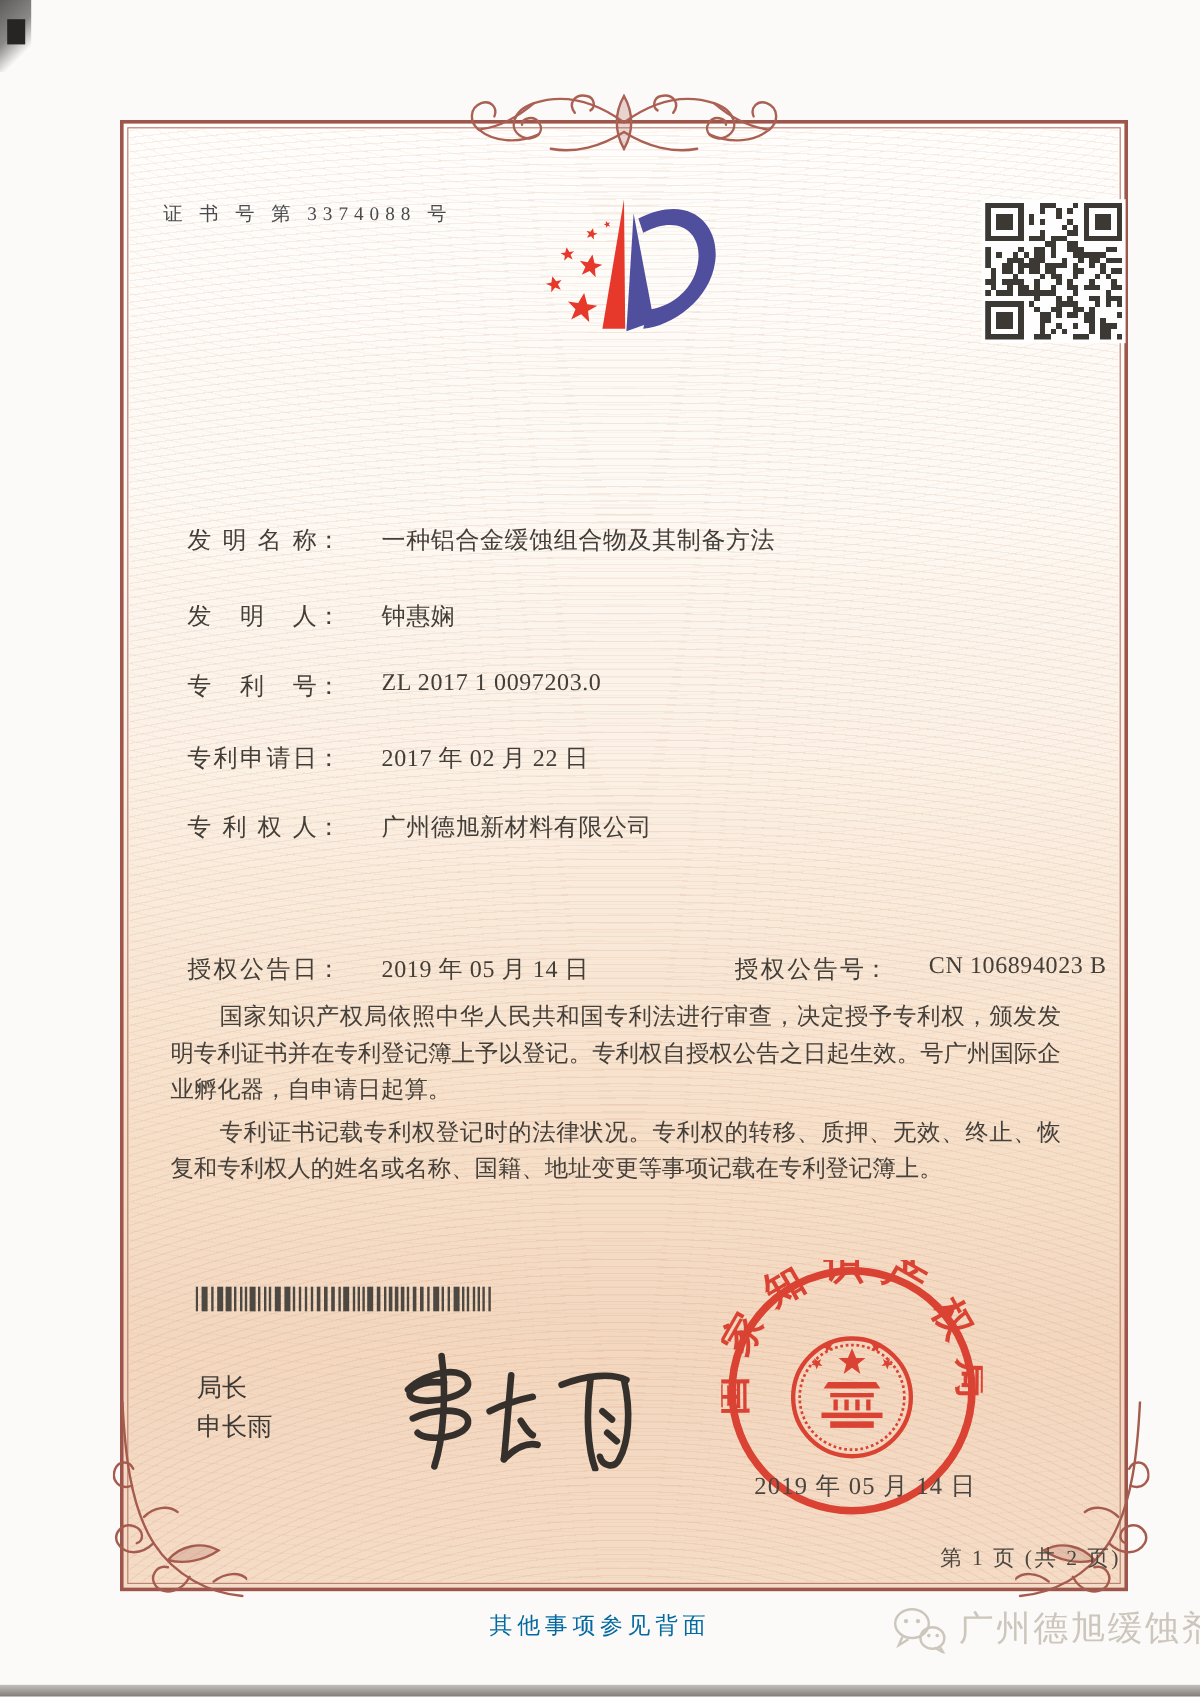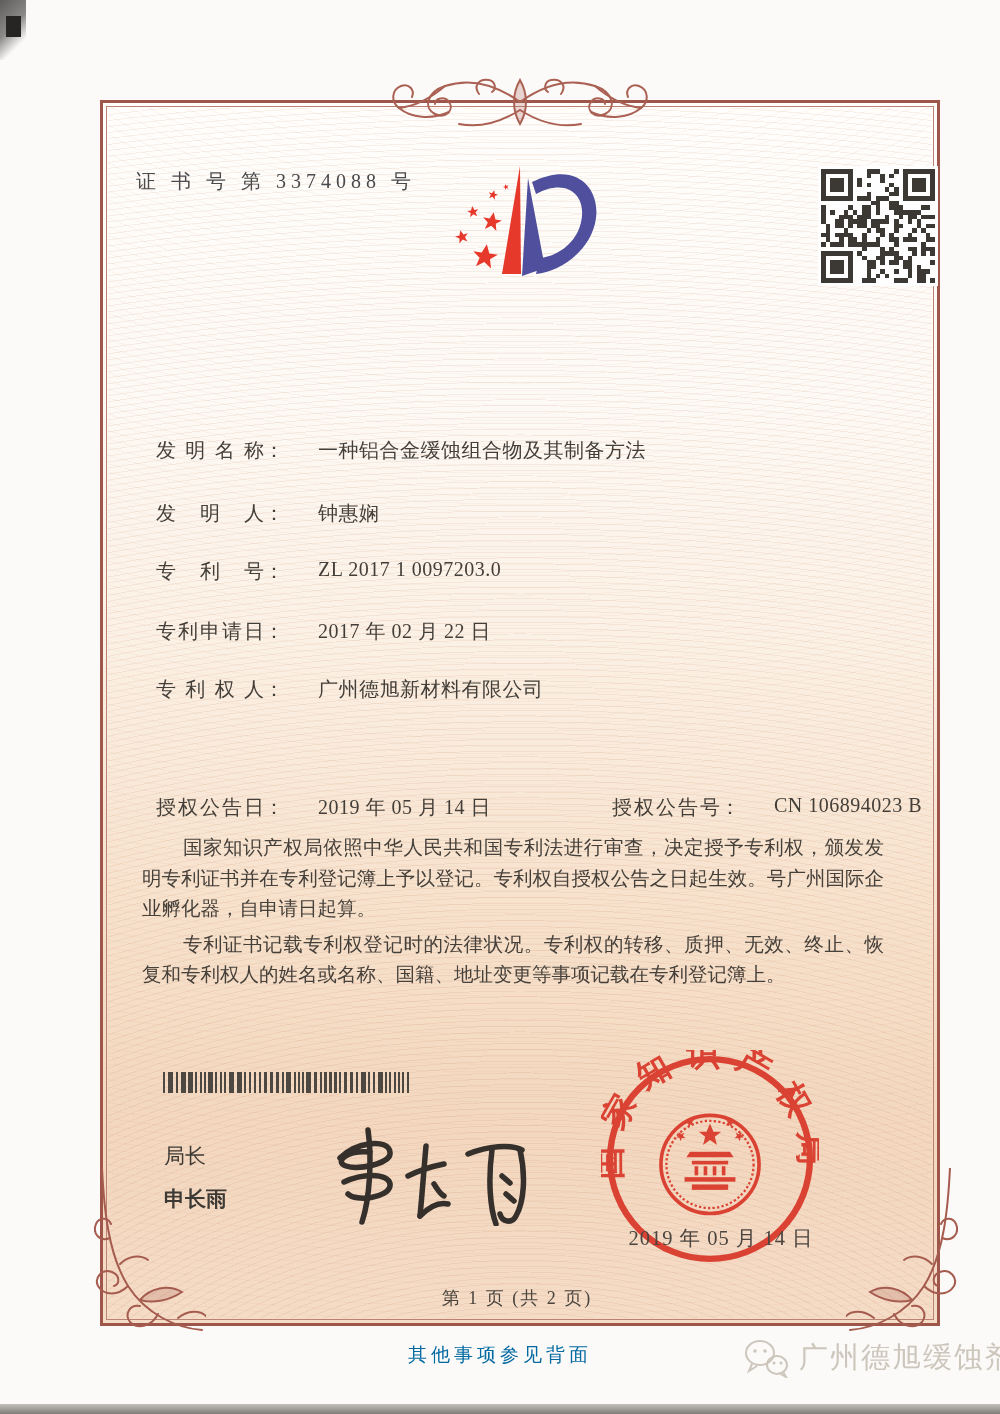--- a/index.html
+++ b/index.html
@@ -10,21 +10,21 @@
   .frame{position:absolute;left:100px;top:100px;width:834px;height:1220px;
          border:3px solid #9e564b;
          background:linear-gradient(180deg,#fffefc 0%,#fdf9f4 25%,#fbf0e4 45%,#f7e2cd 65%,#f3d7bf 84%,#f5dcc7 100%);}
   .frame::after{content:"";position:absolute;inset:3px;border:1px solid #bb8273;pointer-events:none;}
   .waves{position:absolute;inset:5px;
          background:
            repeating-radial-gradient(ellipse 140% 62% at 50% 118%, rgba(186,108,66,.10) 0 1.5px, rgba(186,108,66,0) 1.5px 9px),
            repeating-radial-gradient(ellipse 160% 75% at 50% -28%, rgba(186,108,66,.05) 0 1.5px, rgba(186,108,66,0) 1.5px 11px);}
 
   .abs{position:absolute;}
-  .cert-no{left:136px;top:168px;font-size:20px;letter-spacing:5px;color:#4a4a4c;}
+  .cert-no{left:136px;top:168px;font-size:16px;letter-spacing:5px;color:#4a4a4c;}
   .logo{left:448px;top:152px;width:150px;height:140px;}
   .qr{left:818px;top:166px;width:114px;height:114px;background:#fefefe;padding:3px;}
   .qr svg{width:100%;height:100%;display:block;}
   .title{left:100px;top:312px;width:834px;text-align:center;font-size:42px;font-weight:600;
          letter-spacing:24px;text-indent:24px;color:#3b3b3d;}
 
   .frow{left:156px;font-size:20px;color:#433e38;white-space:nowrap;}
   .flabel{display:inline-block;width:108px;text-align:justify;text-align-last:justify;vertical-align:top;}
   .colon{display:inline-block;width:26px;vertical-align:top;}
   .fvalue{letter-spacing:.5px;margin-left:28px;}
@@ -33,28 +33,28 @@
   .grant2{position:absolute;left:456px;top:0;}
 
   .paras{left:142px;top:833px;width:742px;font-size:19.5px;line-height:30.5px;
          text-align:justify;color:#46403a;}
   .paras p{margin:0 0 5px 0;text-indent:2.1em;}
 
   .barcode{left:163px;top:1072px;width:248px;height:21px;display:flex;overflow:hidden;}
   .barcode i{display:block;height:100%;background:#4e4842;flex:none;}
 
   .officer{left:164px;top:1146px;font-size:21px;color:#3d3934;line-height:21px;}
-  .officer .o2{margin-top:22px;font-weight:bold;}
+  .officer .o2{margin-top:12px;}
 
   .sig{left:322px;top:1124px;width:206px;height:102px;}
   .seal{left:601px;top:1050px;width:218px;height:218px;opacity:.93;}
   .seal-date{left:611px;top:1224px;width:220px;text-align:center;font-size:20.5px;
              color:#4b4540;letter-spacing:1px;z-index:5;}
 
-  .page-no{left:100px;top:1286px;width:834px;text-align:center;font-size:18px;color:#4a453e;letter-spacing:2px;}
+  .page-no{left:100px;top:1286px;width:834px;text-align:right;font-size:18px;color:#4a453e;letter-spacing:2px;}
   .back-note{left:0;top:1342px;width:1000px;text-align:center;font-size:19px;letter-spacing:4px;color:#0369a1;}
 
   .watermark{left:744px;top:1338px;display:flex;align-items:center;gap:9px;
              color:#cdc6bc;font-size:29px;letter-spacing:2px;white-space:nowrap;}
 
   .ornament{pointer-events:none;}
   .orn-top{left:383px;top:70px;width:274px;height:72px;}
   .orn-bl{left:94px;top:1168px;width:112px;height:168px;}
   .orn-br{left:846px;top:1168px;width:112px;height:168px;transform:scaleX(-1);}
 

